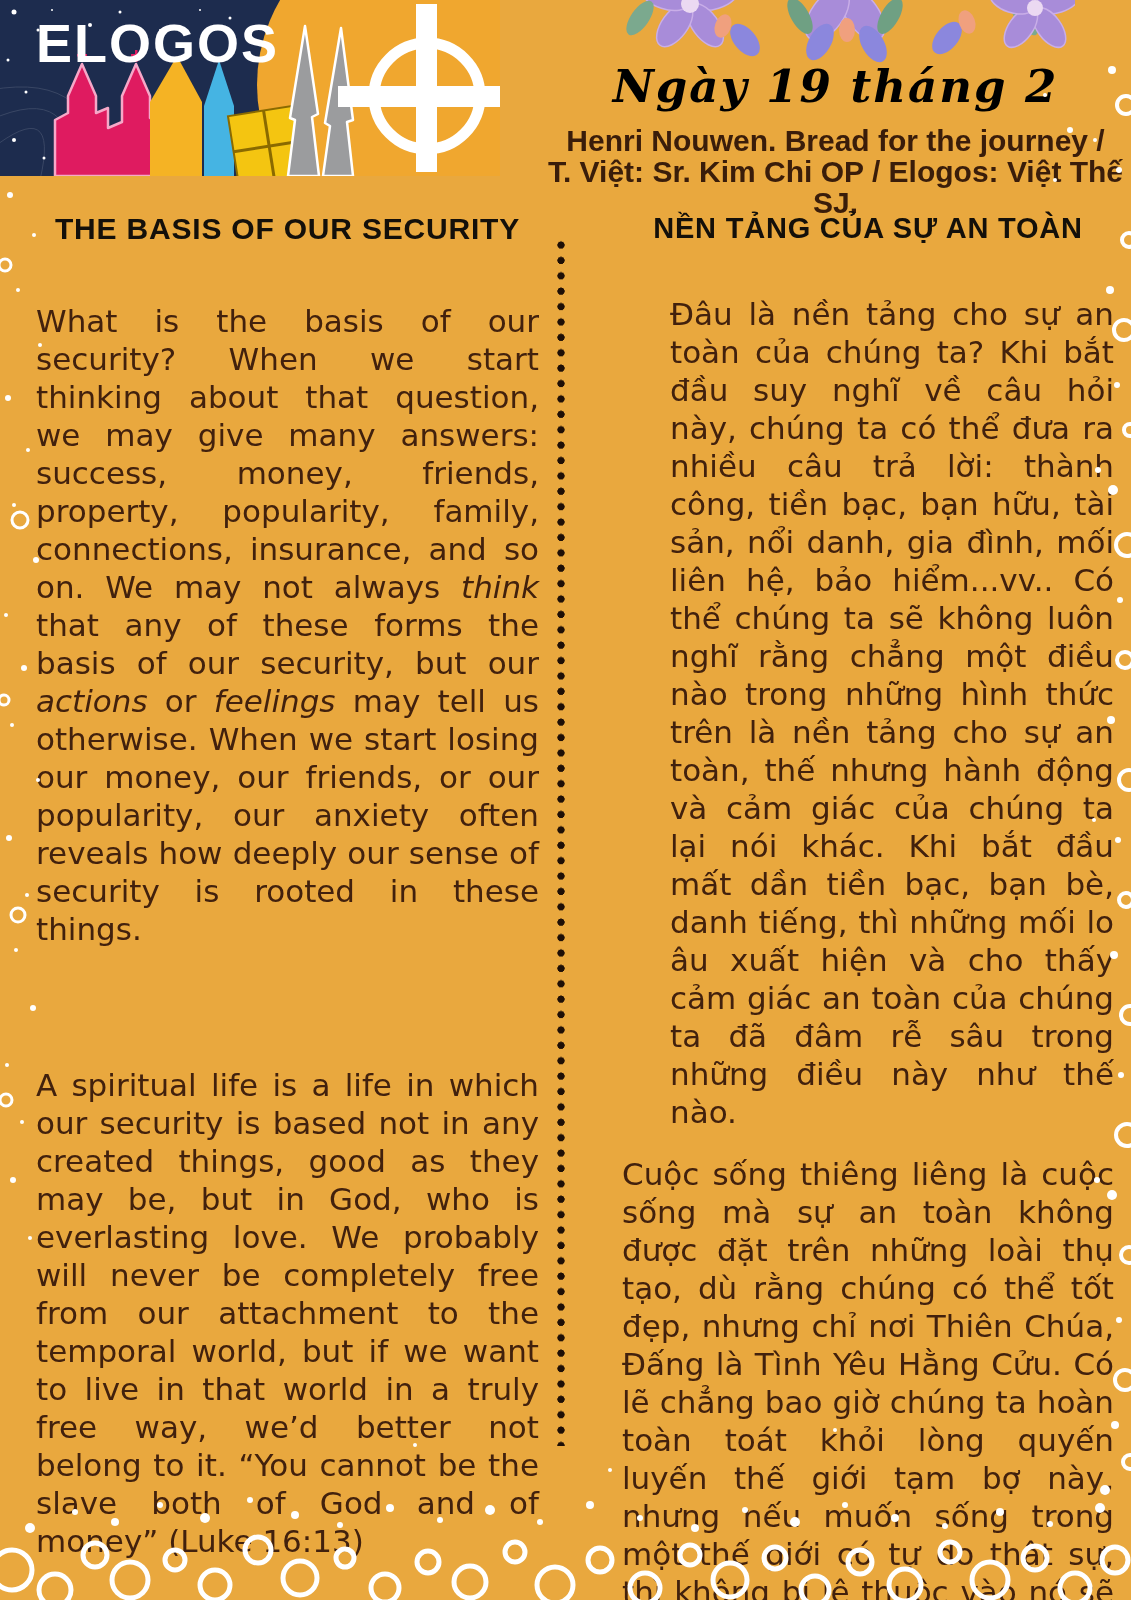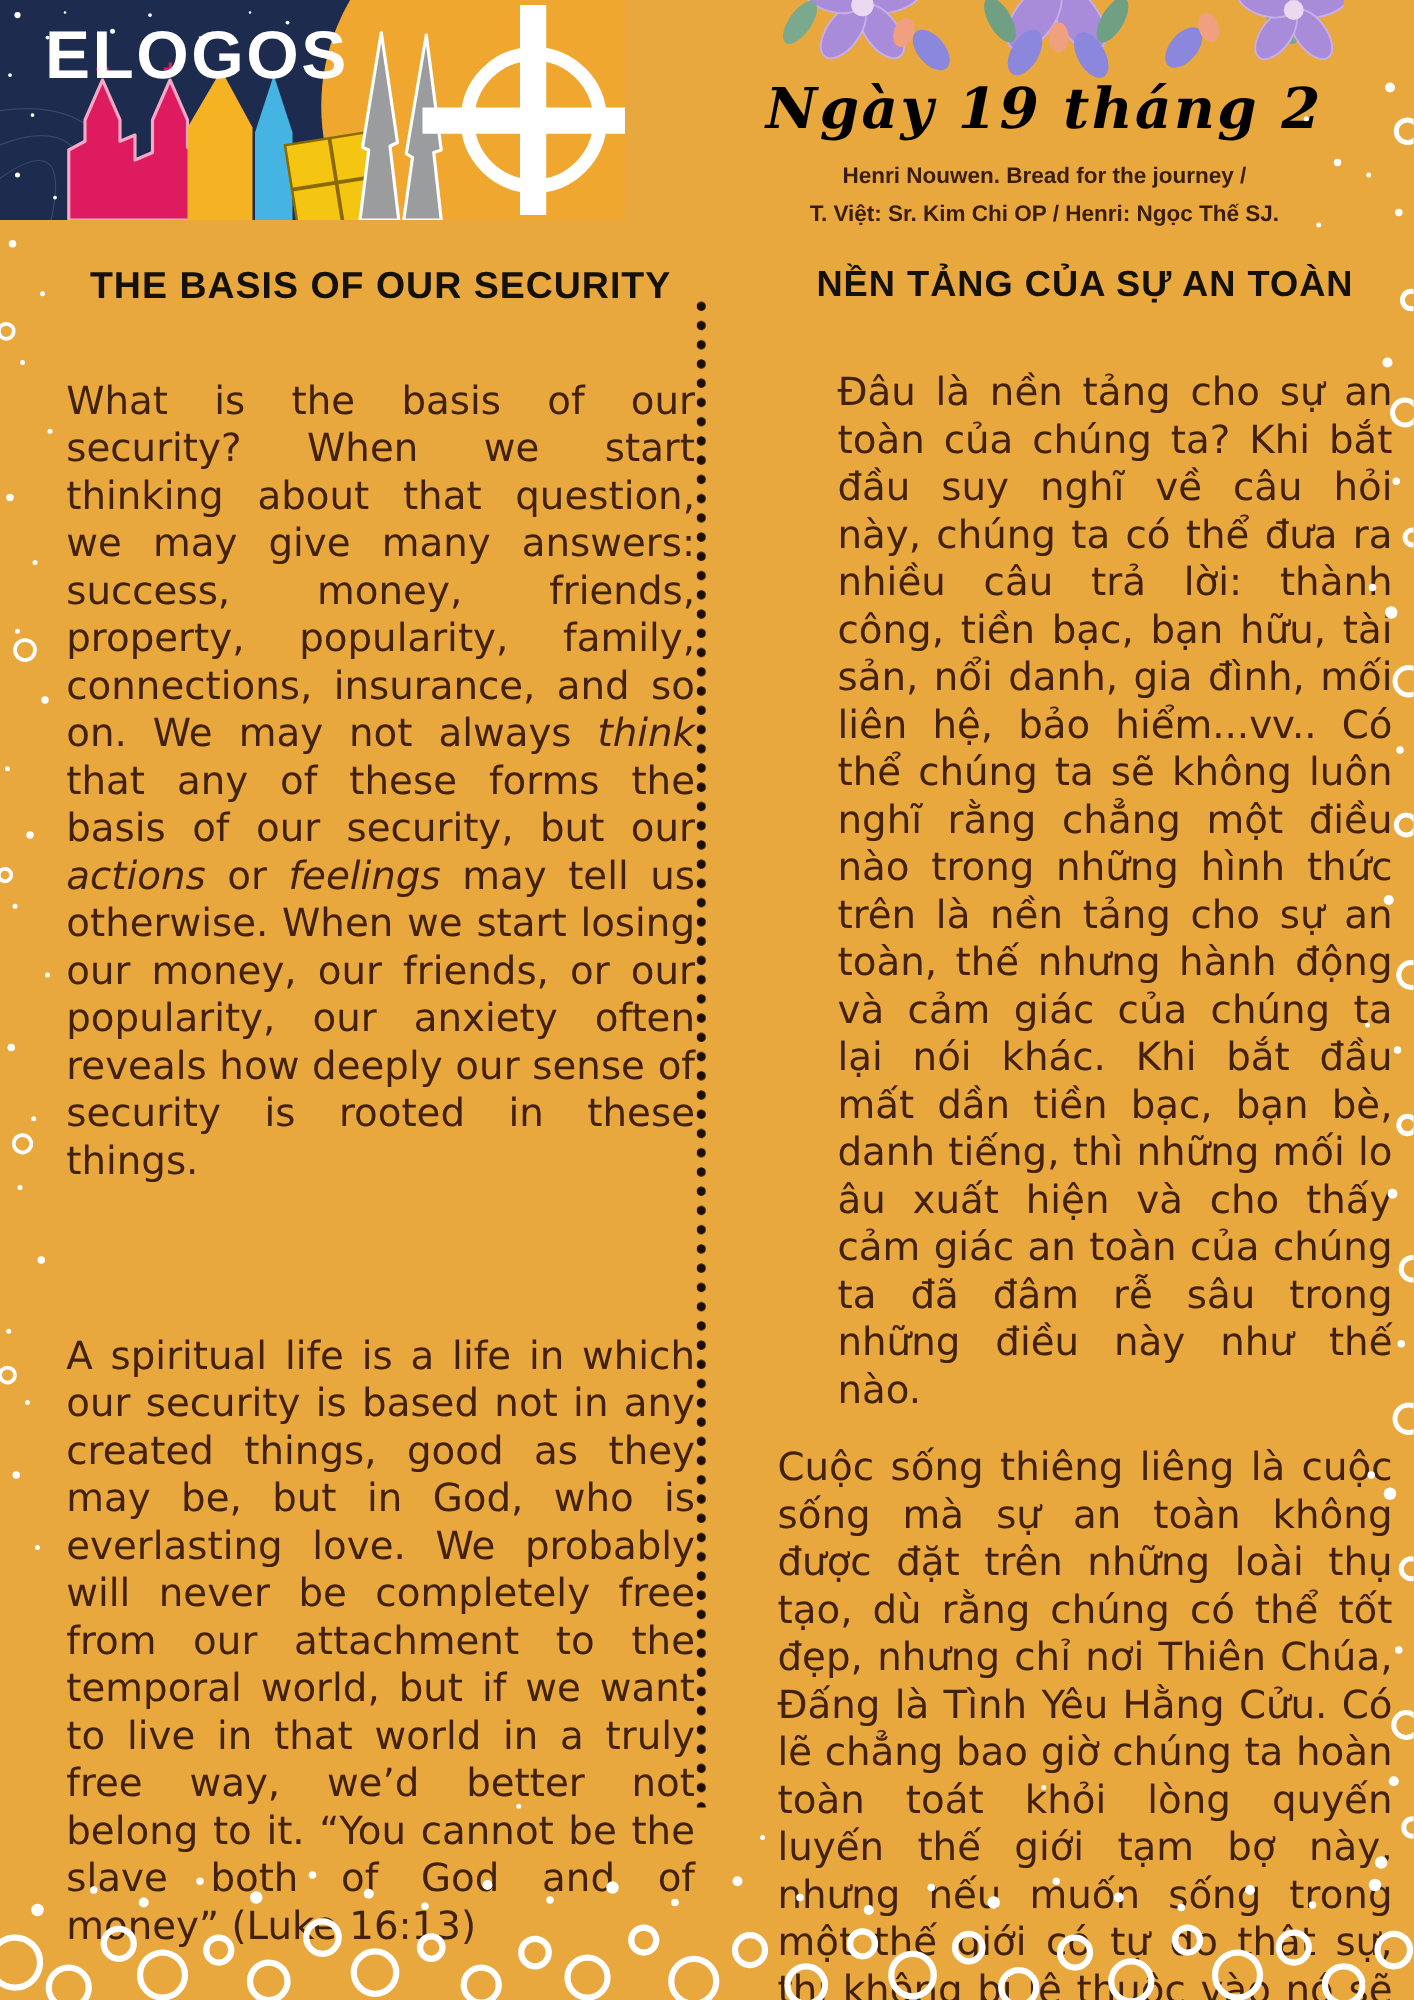--- a/index.html
+++ b/index.html
@@ -19,26 +19,26 @@
   .date-script {
     margin-top:60px;
     font-family:"DejaVu Serif", serif;
     font-style:italic; font-weight:bold;
     font-size:45px; color:#000000;
     letter-spacing:2px;
   }
   .attribution {
     margin-top:12px;
     font-family:"Liberation Sans", sans-serif;
-    font-size:18px; font-weight:bold;
+    font-size:30px; font-weight:bold;
     color:#3A1D0A; line-height:31px;
   }
 
   .col { position:absolute; top:212px; }
-  .col-en { left:36px; width:503px;margin-left:17px; }
+  .col-en { left:36px; width:503px; }
   .col-vi { left:622px; width:492px; }
   .col-heading {
     text-align:center;
     font-family:"Liberation Sans", sans-serif;
     font-weight:900;
     font-size:29px; letter-spacing:0.8px;
     color:#14100A;
   }
   .col p {
     text-align:justify;
@@ -175,21 +175,21 @@
         <ellipse cx="0" cy="-24" rx="12" ry="23" transform="rotate(144)"></ellipse>
         <ellipse cx="0" cy="-24" rx="12" ry="23" transform="rotate(216)"></ellipse>
         <ellipse cx="0" cy="-24" rx="12" ry="23" transform="rotate(288)"></ellipse>
       </g>
       <circle r="8" fill="#EBD9F2"></circle>
     </g>
   </svg>
   <div class="date-script">Ngày 19 tháng 2</div>
   <div class="attribution">
     <div>Henri Nouwen. Bread for the journey /</div>
-    <div>T. Việt: Sr. Kim Chi OP / Henri: Ngọc Thế SJ.</div>
+    <div>T. Việt: Sr. Kim Chi OP / Elogos: Việt Thế SJ.</div>
   </div>
 </div>
 
 <section class="col col-en">
   <h2 class="col-heading" style="font-size:30px;">THE BASIS OF OUR SECURITY</h2>
   <p class="p1"><span>What is the basis of our security? When we start thinking about that question, we may give many answers: success, money, friends, property, popularity, family, connections, insurance, and so on. We may not always </span><em>think</em><span> that any of these forms the basis of our security, but our </span><em>actions</em><span> or </span><em>feelings</em><span> may tell us otherwise. When we start losing our money, our friends, or our popularity, our anxiety often reveals how deeply our sense of security is rooted in these things.</span></p>
   <p class="p2">A spiritual life is a life in which our security is based not in any created things, good as they may be, but in God, who is everlasting love. We probably will never be completely free from our attachment to the temporal world, but if we want to live in that world in a truly free way, we’d better not belong to it. “You cannot be the slave both of God and of money” (Luke 16:13)</p>
 </section>
 
 <div class="divider"></div>

